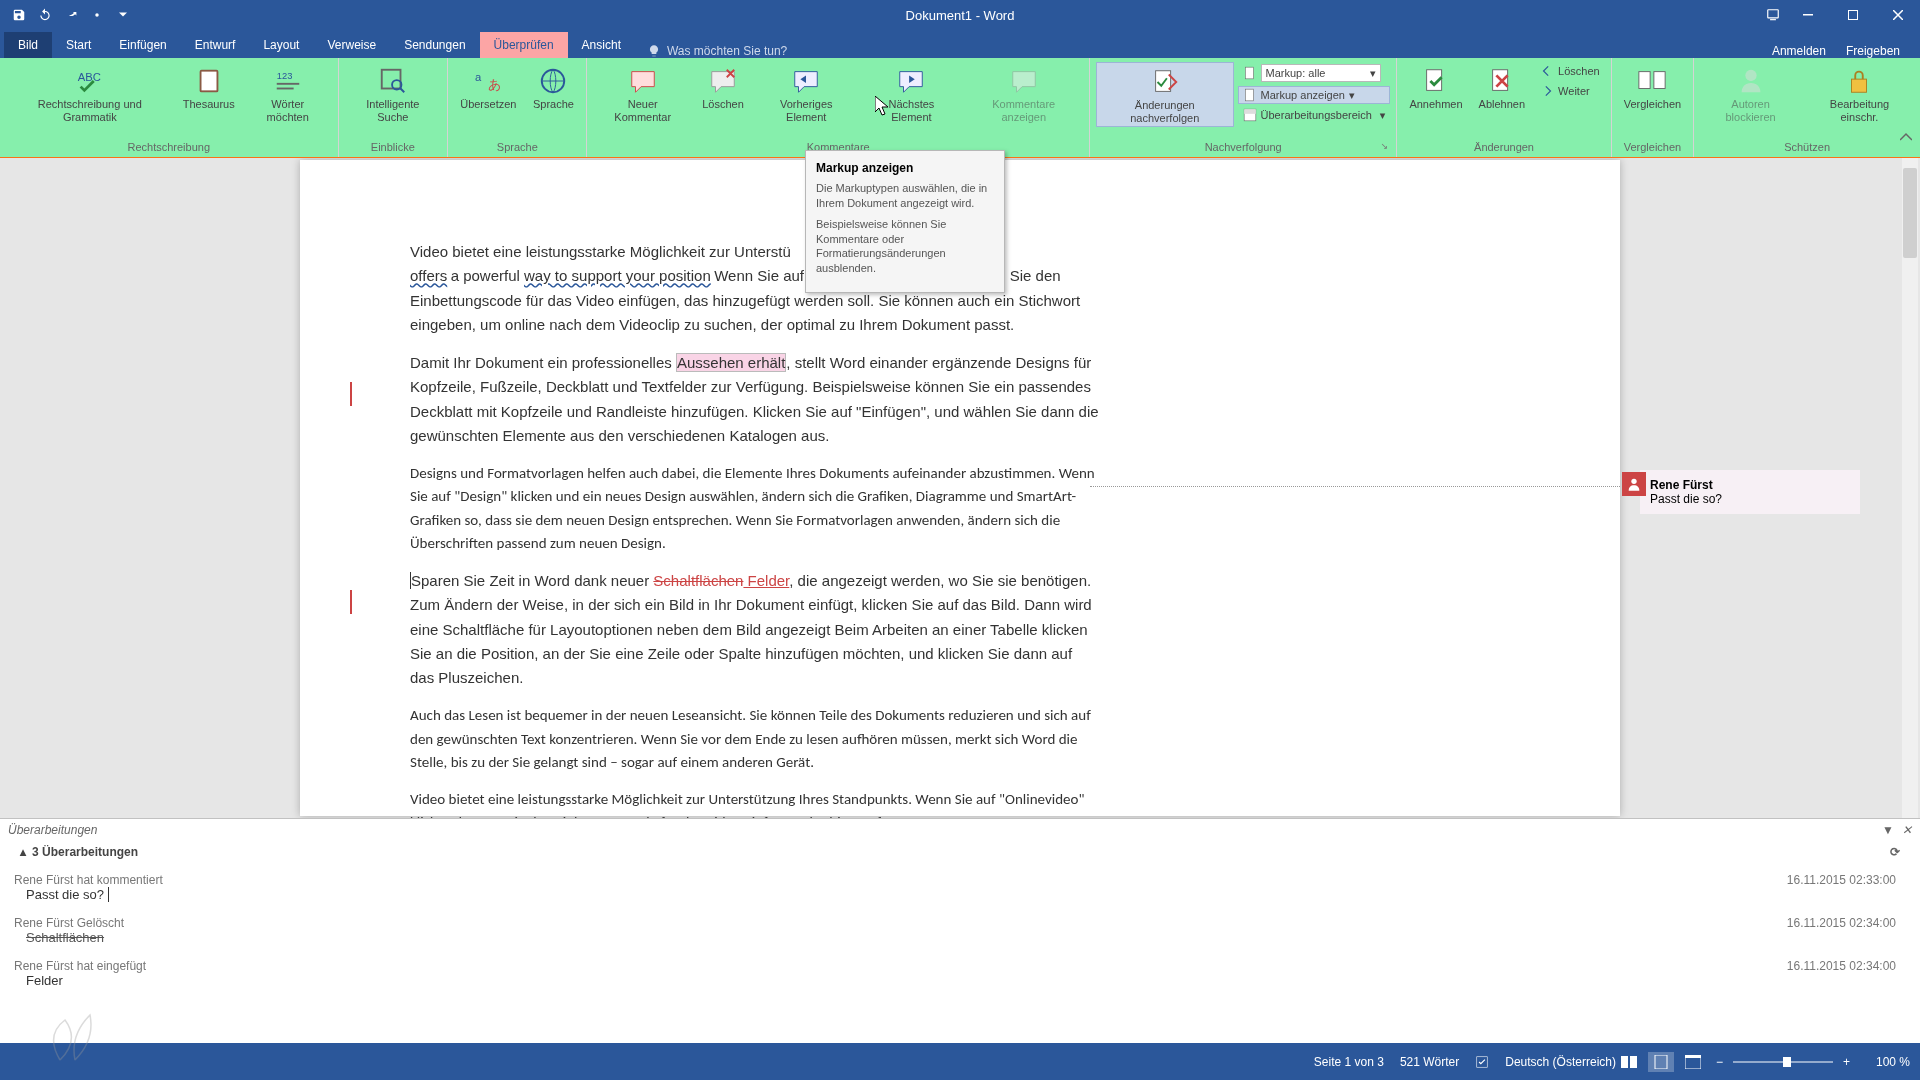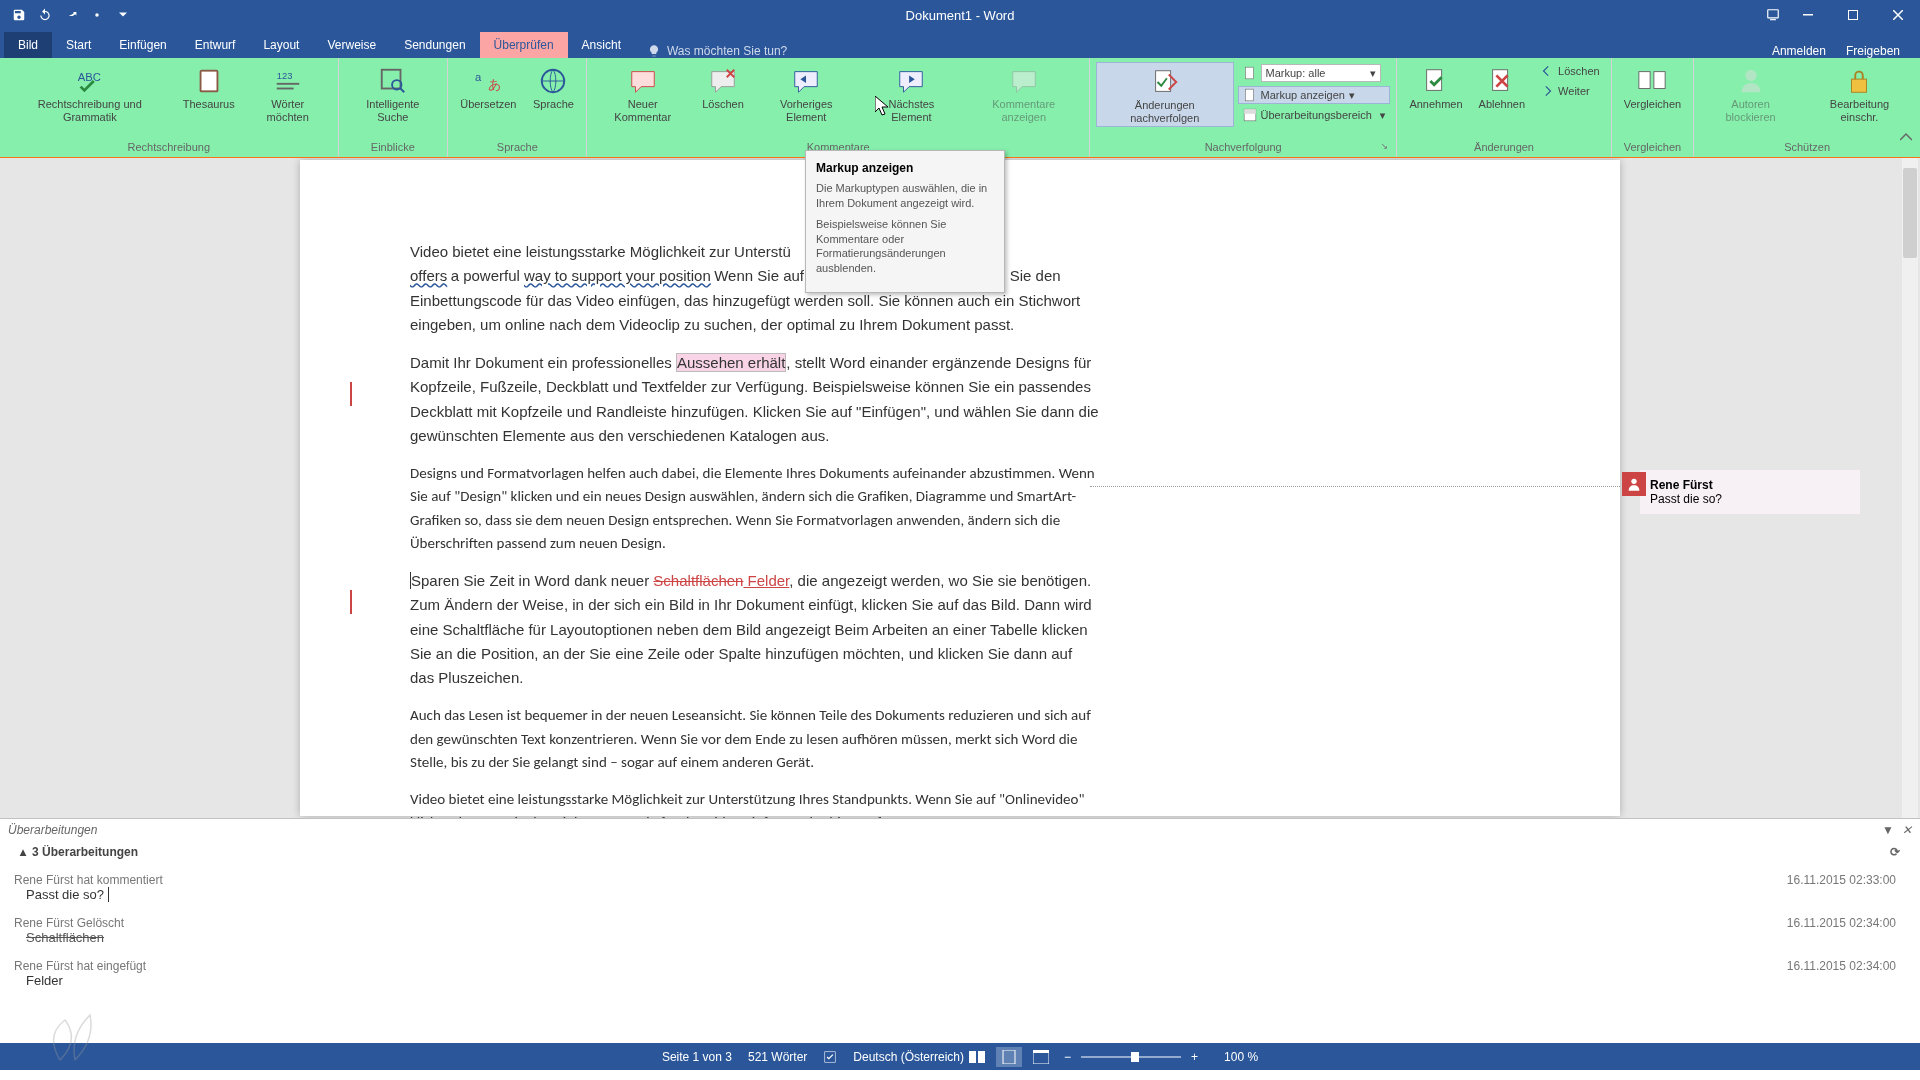--- a/index.html
+++ b/index.html
@@ -72,21 +72,21 @@
 .rev-list { flex: 1; overflow: auto; padding: 4px 14px; }
 .rev-item { padding: 6px 0 8px 0; font-size: 12px; position: relative; }
 .rev-item-h { color: #777; font-size: 12px; }
 .rev-item-b { padding-left: 12px; color: #333; font-size: 13px; }
 .rev-time { position: absolute; right: 10px; top: 6px; color: #777; font-size: 12px; }
 .rev-del { text-decoration: line-through; color: #555; }
 .rev-ins { color: #333; }
 .watermark { position: absolute; bottom: 10px; left: 40px; opacity: 0.35; }
 
 
-.statusbar { height: 27px; background: #2b579a; color: #fff; display: flex; align-items: center; font-size: 12px; padding: 0 10px; justify-content: center; }
+.statusbar { height: 38px; background: #2b579a; color: #fff; display: flex; align-items: center; font-size: 12px; padding: 0 10px; justify-content: flex-end; }
 .status-left { display: flex; gap: 16px; align-items: center; }
 .status-right { display: flex; gap: 6px; align-items: center; }
 .view-btn { width: 26px; height: 20px; display: flex; align-items: center; justify-content: center; cursor: pointer; border: 1px solid transparent; }
 .view-btn.active { background: rgba(255,255,255,0.25); }
 .zoom-slider-track { width: 100px; height: 2px; background: rgba(255,255,255,0.5); position: relative; }
 .zoom-slider-thumb { position: absolute; top: -4px; left: 50px; width: 8px; height: 10px; background: #fff; }
 .zoom-btn { cursor: pointer; padding: 0 4px; }
 .collapse-ribbon { position: absolute; right: 8px; top: 132px; z-index: 10; }
 
 svg { display: block; }

